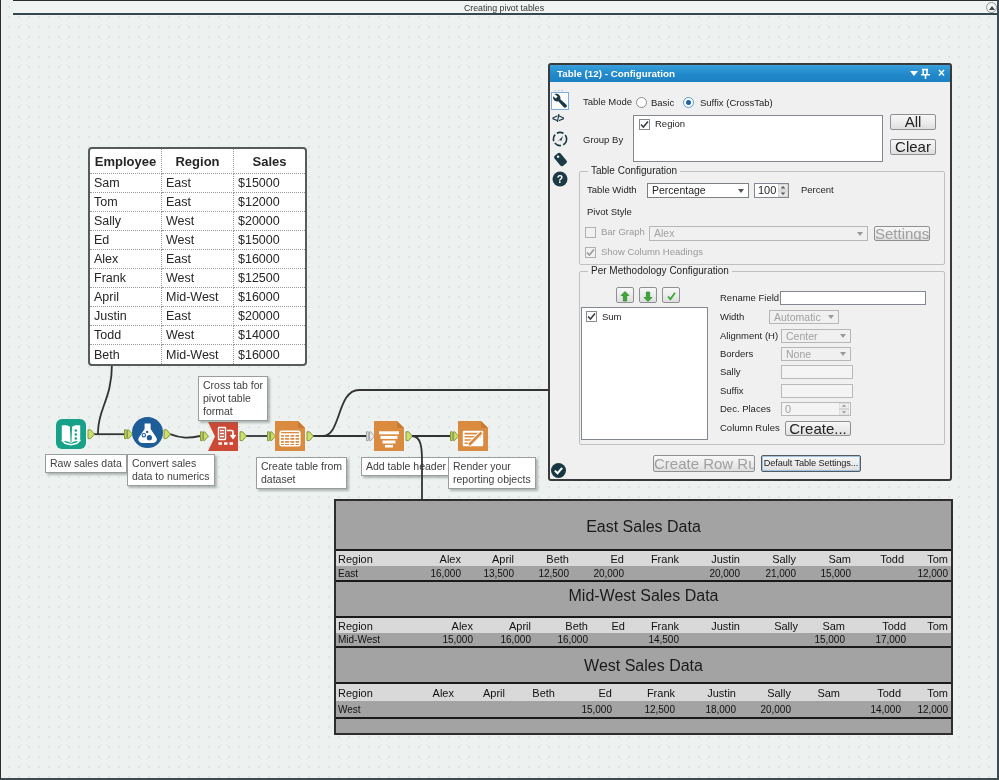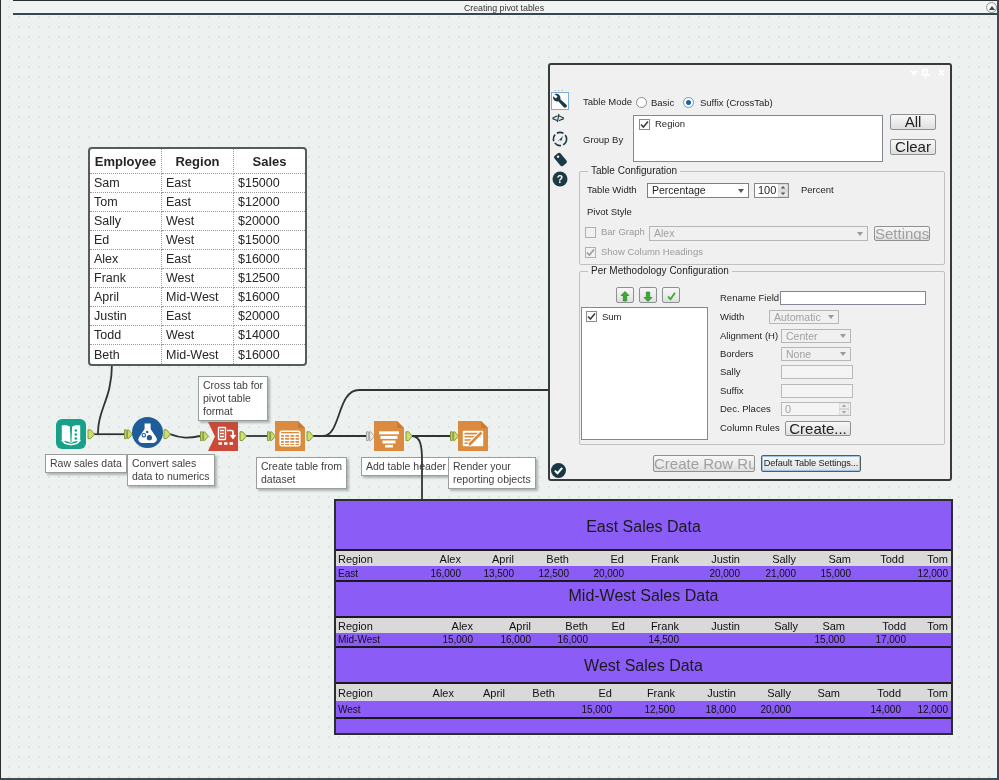--- a/index.html
+++ b/index.html
@@ -71,21 +71,21 @@
 }
 .combod { background:#f0f0f0; border:1px solid #b6b6b6; color:#a2a2a2; }
 .carrow { position:absolute; right:4px; top:5px; width:0; height:0; border-left:3.5px solid transparent; border-right:3.5px solid transparent; border-top:4px solid #555; }
 .carrowd { border-top-color:#9a9a9a; }
 .cb { position:absolute; width:11px; height:11px; background:#fff; border:1px solid #888c8f; }
 .cbd { background:#f1f1f1; border:1px solid #b0b0b0; }
 .radio { position:absolute; width:11px; height:11px; background:#fff; border:1px solid #8a8f92; border-radius:50%; }
 
 #rep {
   position:absolute; left:333px; top:499px; width:619px; height:236px;
-  background:#8b5cf6; border:2px solid #2d2d2d;
+  background:#a3a3a3; border:2px solid #2d2d2d;
 }
 .rtitle { position:absolute; width:615px; text-align:center; font-size:16px; color:#1a1a1a; }
 .rtab { position:absolute; left:0; border-collapse:collapse; table-layout:fixed; width:615px; }
 .rtab th { background:#d9d9d9; font-weight:normal; font-size:11px; color:#111; text-align:right; padding:0 3px 0 0; overflow:hidden; white-space:nowrap; }
 .rtab th.l, .rtab td.l { text-align:left; padding-left:2px; }
 .rtab td { font-size:10px; color:#111; text-align:right; padding:0 3px 0 0; overflow:hidden; white-space:nowrap; }
 </style>
 </head>
 <body>
 <div id="topbar">Creating pivot tables</div>
@@ -252,20 +252,21 @@
 <div class="lbl" style="left:197px; top:376px;">Cross tab for<br>pivot table<br>format</div>
 <div class="lbl" style="left:255px; top:457px;">Create table from<br>dataset</div>
 <div class="lbl" style="left:360px; top:457px;">Add table header</div>
 <div class="lbl" style="left:447px; top:457px;">Render your<br>reporting objects</div>
 
 <svg style="position:absolute; left:0; top:0;" width="999" height="780" viewBox="0 0 999 780" pointer-events="none">
   <path d="M411,436 C420,436 421,448 421,460 V500" fill="none" stroke="#333333" stroke-width="1.8"></path>
 </svg>
 
 <div id="cfg">
+<div id="cfgtitle">Table (12) - Configuration</div>
 <div style="position:absolute; right:32px; top:6px; width:0; height:0; border-left:4px solid transparent; border-right:4px solid transparent; border-top:5px solid #fff;"></div>
 <svg style="position:absolute; right:19px; top:3px;" width="11" height="12" viewBox="0 0 11 12">
       <g stroke="#fff" stroke-width="1.6" fill="none">
         <path d="M2,1.5 h6 M3.2,1.5 v5 M7,1.5 v5 M1,6.8 h9 M5.5,7 v4"></path>
       </g>
     </svg>
 <div style="position:absolute; right:5px; top:1px; color:#fff; font-size:12px; font-weight:bold;">×</div>
 
 <div style="position:absolute; left:4px; top:18px; color:#9aa0a0; font-size:9px; letter-spacing:1px;">...</div>
 <div style="position:absolute; left:1px; top:27px; width:18px; height:18px; background:#fdfdfd; border:1px solid #7aaede;">

